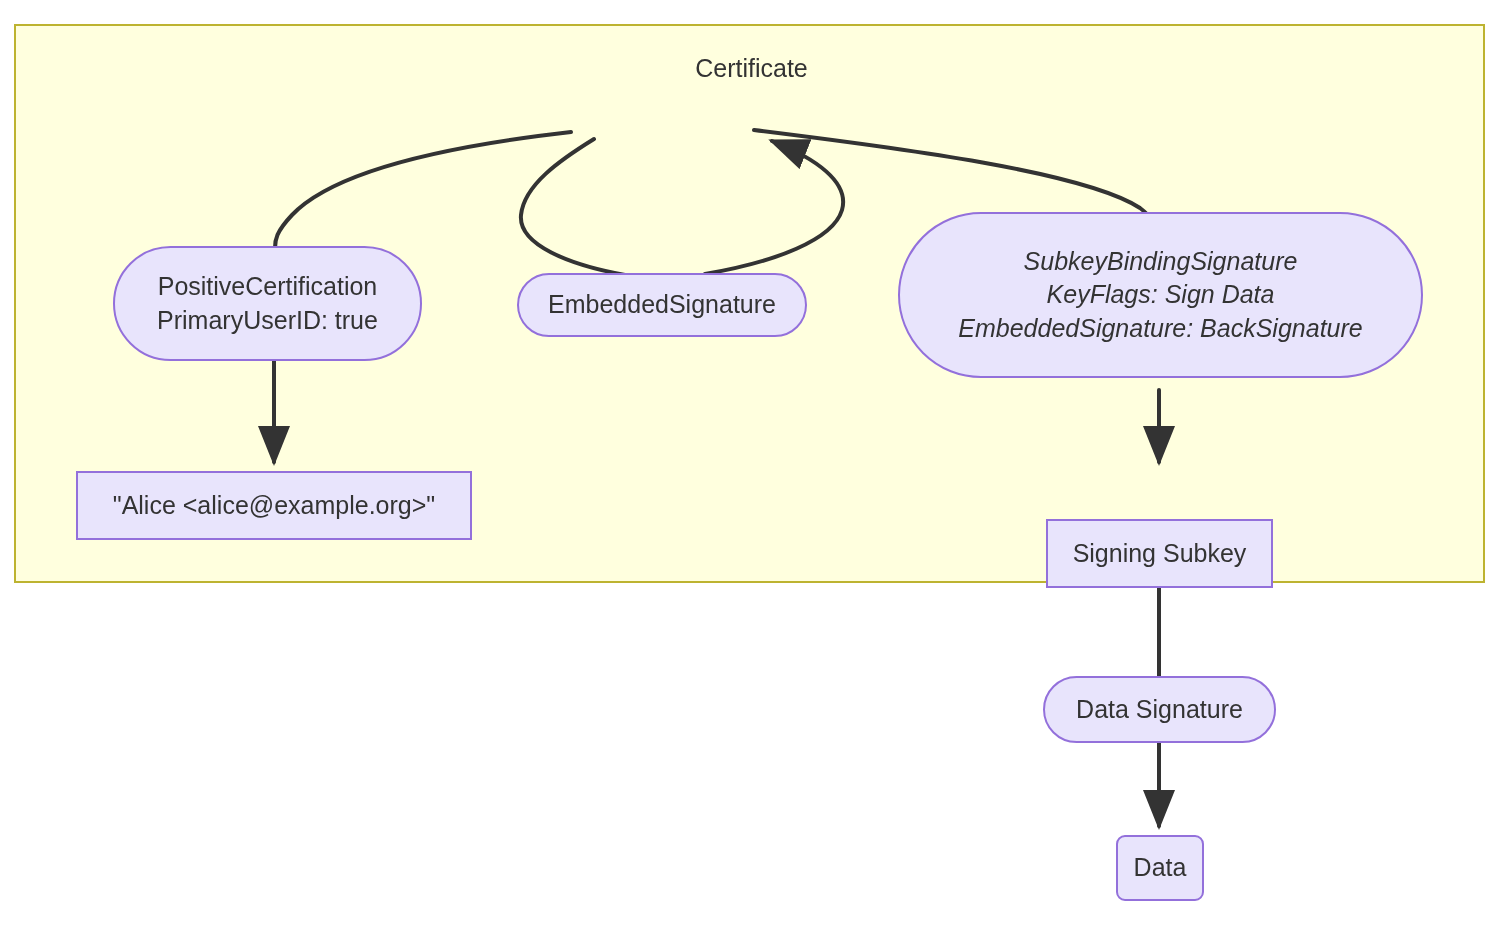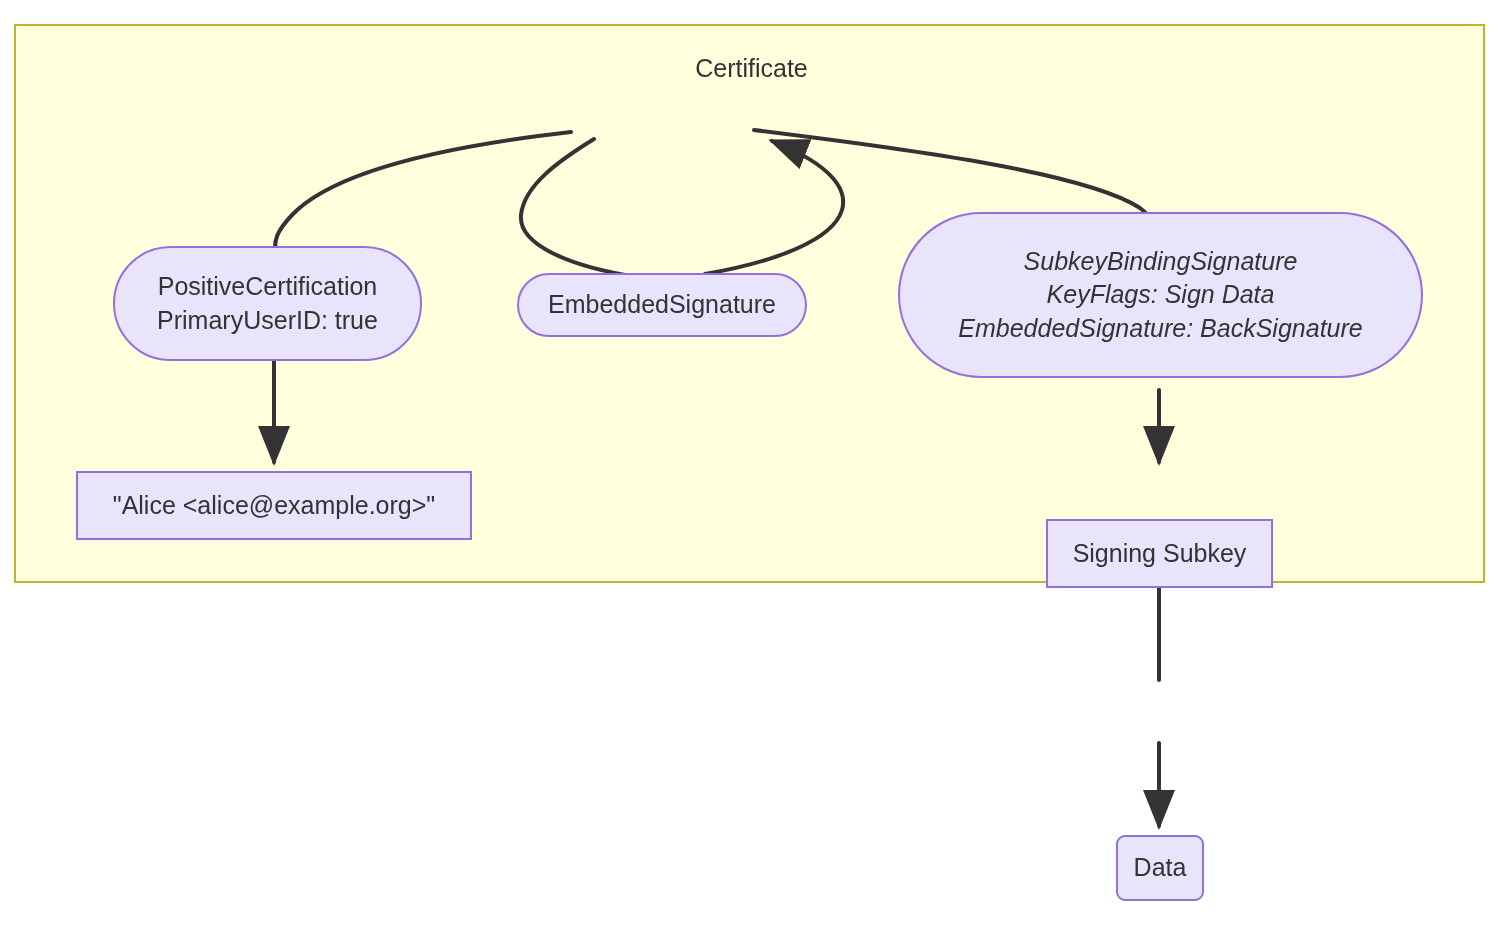--- a/index.html
+++ b/index.html
@@ -119,16 +119,17 @@
   <div id="node-direct-key-signature" class="node stadium">EmbeddedSignature</div>
 
   <div id="node-subkey-binding-signature" class="node stadium">SubkeyBindingSignature
 KeyFlags: Sign Data
 EmbeddedSignature: BackSignature</div>
 
   <div id="node-user-id" class="node rect">"Alice &lt;alice@example.org&gt;"</div>
 
   <div id="node-signing-subkey" class="node rect">Signing Subkey</div>
 
+  <div id="node-data-signature" class="node stadium">Data Signature</div>
 
   <div id="node-data" class="node round-rect">Data</div>
 
 </div>
 
 </body></html>

